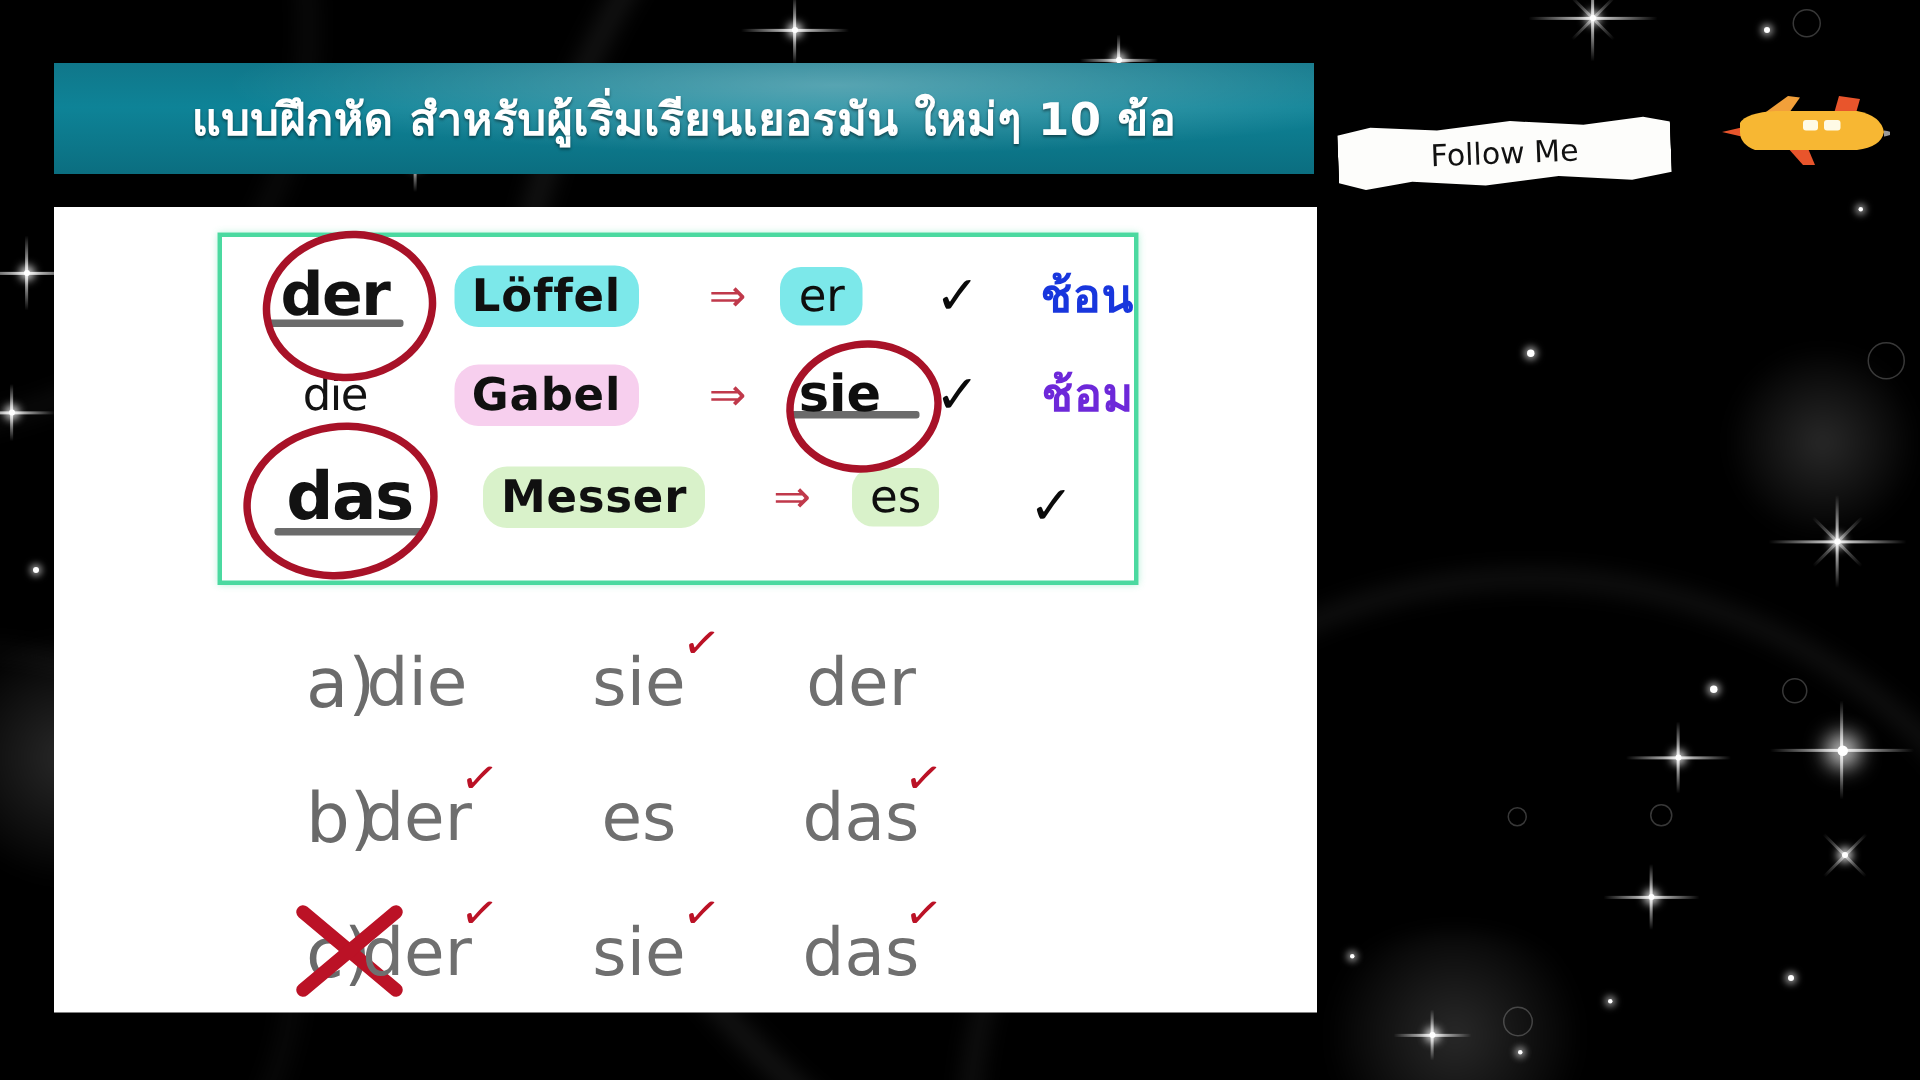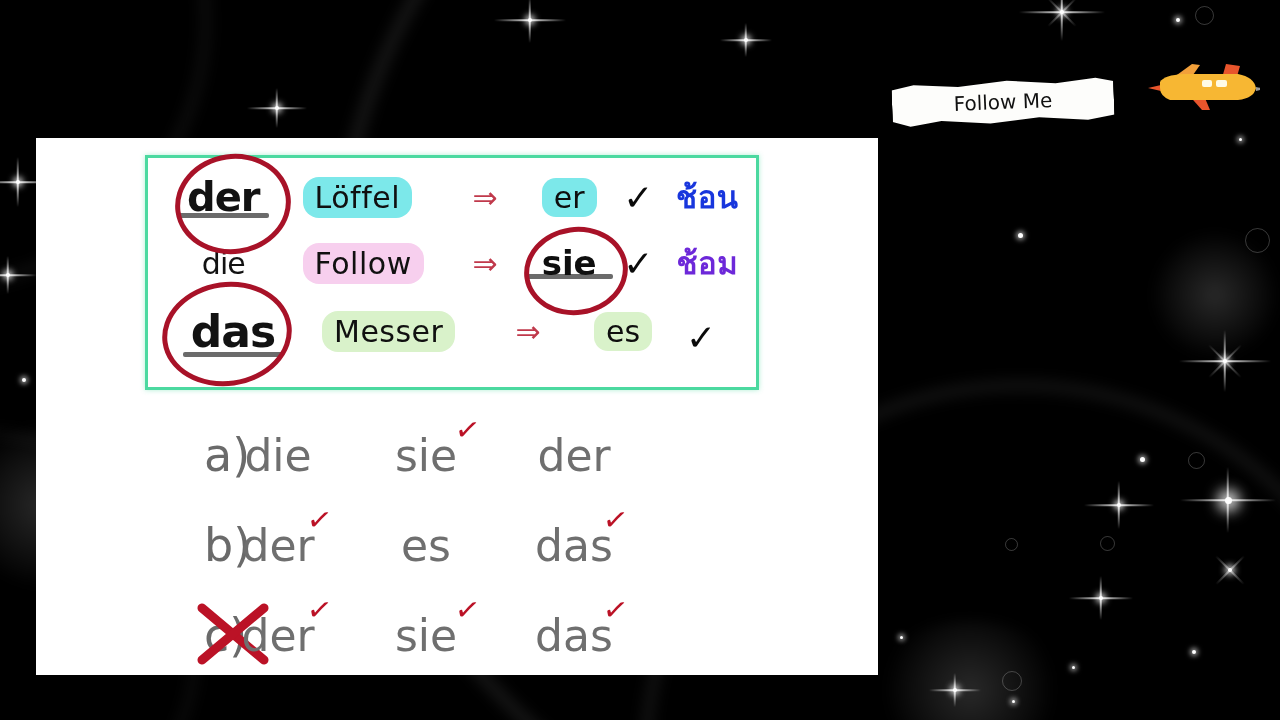--- a/index.html
+++ b/index.html
@@ -127,23 +127,23 @@
     display: flex; align-items: center;
   }
   .trow.row1 { top: 6px; }
   .trow.row2 { top: 72px; }
   .trow.row3 { top: 140px; }
 
   .cell { position: relative; display: flex; align-items: center; }
   .c-art { width: 170px; justify-content: center; }
   .c-noun { width: 170px; justify-content: flex-start; padding-left: 4px; }
   .c-arrow { width: 80px; justify-content: center; }
-  .c-pron { width: 110px; justify-content: center; }
+  .c-pron { width: 110px; }
   .c-check { width: 46px; justify-content: center; }
-  .c-thai { width: 110px; justify-content: center; }
+  .c-thai { width: 110px; justify-content: flex-end; }
 
   .hand {
     font-family: "DejaVu Sans", "Liberation Sans", sans-serif;
     color: #141414;
   }
   .art-word {
     position: relative;
     font-size: 40px; font-weight: bold; color: #121212;
     letter-spacing: -1px;
     z-index: 2;
@@ -160,20 +160,21 @@
     border-radius: 50%;
     transform: rotate(-8deg);
     z-index: 3;
     pointer-events: none;
   }
   .noun-word {
     position: relative;
     font-size: 30px; color: #101010; letter-spacing: .5px;
     padding: 3px 12px;
     border-radius: 16px;
+    font-weight: bold;
   }
   .hl-cyan  { background: #7ce8ea; }
   .hl-pink  { background: #f7cfee; }
   .hl-green { background: #d9f2ca; }
   .arrow-red { color: #c0394b; font-size: 30px; font-weight: 300; }
   .pron-word {
     font-size: 30px; color: #0e0e0e; padding: 2px 12px; border-radius: 14px;
     position: relative; z-index: 2;
   }
   .check-black { color: #0a0a0a; font-size: 36px; font-weight: bold; }
@@ -299,20 +300,24 @@
     <div class="dot" style="left:1239px;top:138px;width:3px;height:3px;"></div>
 
     <div class="hollow" style="left:1195px;top:6px;width:19px;height:19px;"></div>
     <div class="hollow" style="left:1245px;top:228px;width:25px;height:25px;"></div>
     <div class="hollow" style="left:1100px;top:536px;width:15px;height:15px;"></div>
     <div class="hollow" style="left:1188px;top:452px;width:17px;height:17px;"></div>
     <div class="hollow" style="left:1005px;top:538px;width:13px;height:13px;"></div>
     <div class="hollow" style="left:1002px;top:671px;width:20px;height:20px;"></div>
   </div>
 
+  <div id="banner">
+    <div class="shine"></div>
+    <div id="banner-text">แบบฝึกหัด สำหรับผู้เริ่มเรียนเยอรมัน ใหม่ๆ 10 ข้อ</div>
+  </div>
 
   <div id="follow-banner">
     <span id="follow-text">Follow Me</span>
   </div>
 
   <svg id="plane" viewBox="0 0 130 62">
     <path d="M18 30 L44 24 L44 36 Z" fill="#e8552c"></path>
     <path d="M40 22 L62 6 L70 7 L58 24 Z" fill="#f2a03a"></path>
     <path d="M56 34 L72 52 L80 52 L72 33 Z" fill="#e8552c"></path>
     <path d="M96 6 L110 8 L106 22 L92 20 Z" fill="#e8552c"></path>
@@ -347,21 +352,21 @@
         <div class="cell c-thai">
           <span class="thai-word thai-blue">ช้อน</span>
         </div>
       </div>
 
       <div class="trow row2">
         <div class="cell c-art">
           <span class="art-word plain hand">die</span>
         </div>
         <div class="cell c-noun">
-          <span class="noun-word hl-pink hand">Follow</span>
+          <span class="noun-word hl-pink hand">Gabel</span>
         </div>
         <div class="cell c-arrow">
           <span class="arrow-red">⇒</span>
         </div>
         <div class="cell c-pron">
           <span class="pron-word hand" style="font-size:34px;font-weight:bold;">sie</span>
           <span class="art-underline" style="width:88px;bottom:6px;"></span>
           <span class="circle-red" style="width:104px;height:88px;left:4px;top:-14px;"></span>
         </div>
         <div class="cell c-check">

